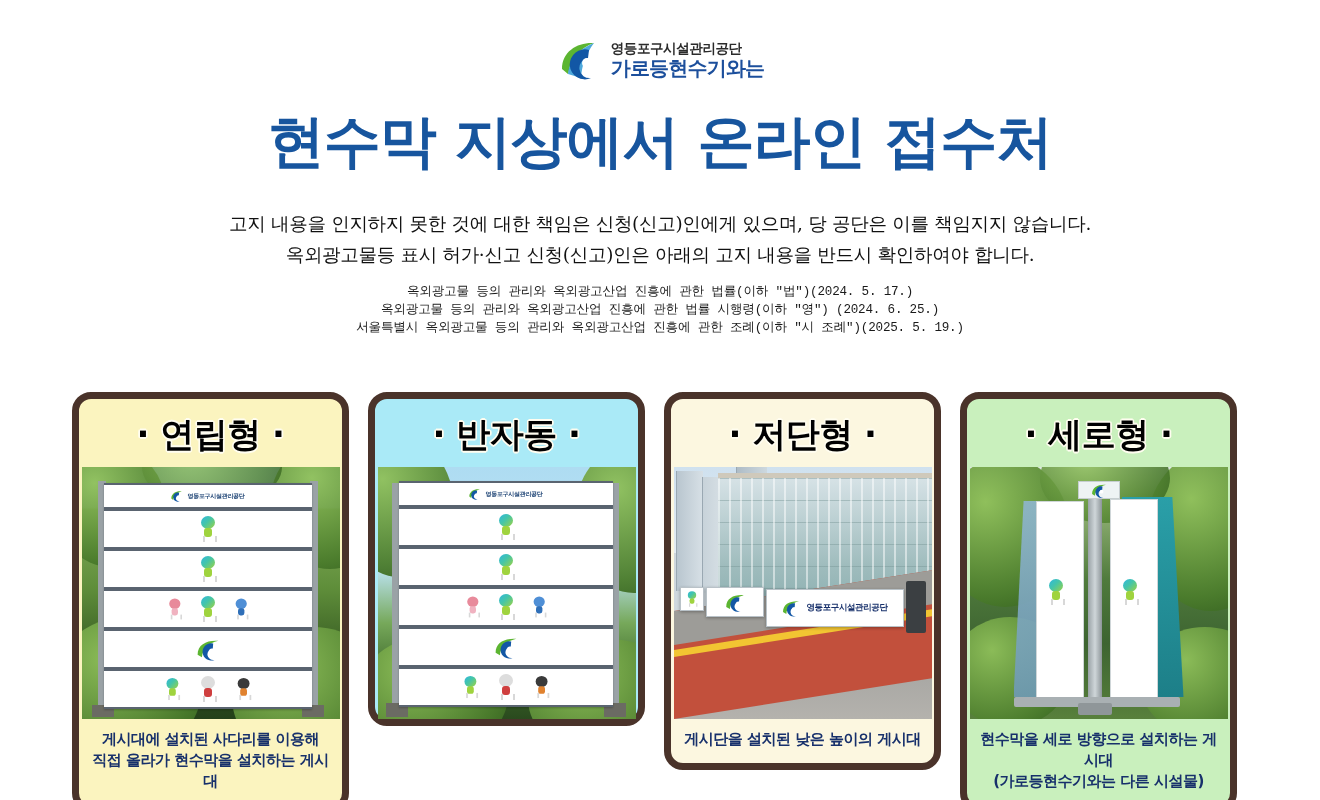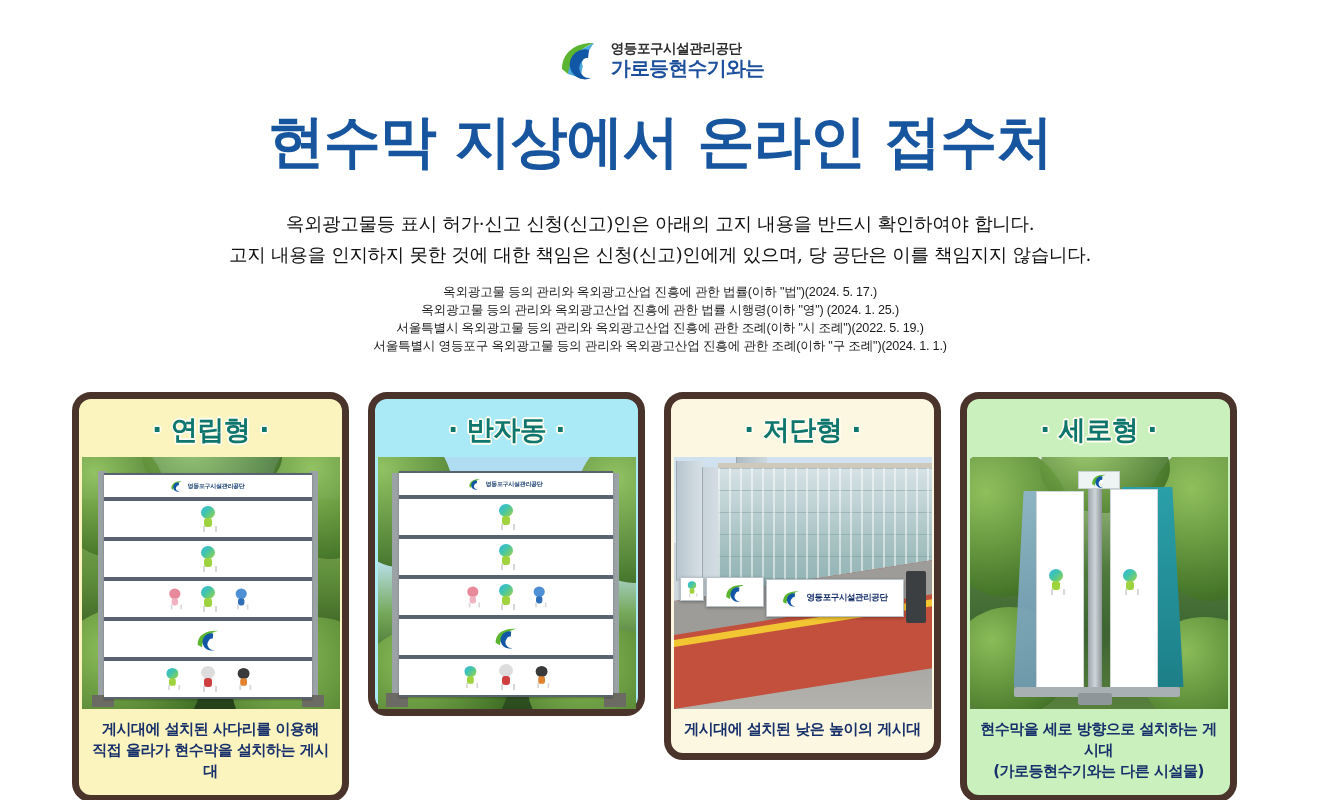--- a/index.html
+++ b/index.html
@@ -82,21 +82,21 @@
   }
   .notice div { white-space: nowrap; }
 
   
   .legal {
     position: absolute;
     top: 283px;
     left: 0;
     width: 1320px;
     text-align: center;
-    font-family: Liberation Sans, sans-serif;
+    font-family: Liberation Mono, monospace;
     font-size: 12.6px;
     color: #1a1a1a;
     line-height: 18px;
     letter-spacing: -0.2px;
   }
   .legal div { white-space: nowrap; }
 
   
   .cards {
     position: absolute;
@@ -111,23 +111,23 @@
     width: 277px;
     border: 7px solid #4a332a;
     border-radius: 19px;
     box-sizing: border-box;
     padding: 9px 9px 0 9px;
     display: flex;
     flex-direction: column;
     align-items: center;
   }
   .card-title {
-    font-size: 27px;
+    font-size: 34px;
     font-weight: bold;
-    color: #0f766e;
+    color: #000000;
     letter-spacing: -0.5px;
     margin: 4px 0 9px 0;
     text-shadow:
       1.6px 0 0 #fffdf0, -1.6px 0 0 #fffdf0,
       0 1.6px 0 #fffdf0, 0 -1.6px 0 #fffdf0,
       1.2px 1.2px 0 #fffdf0, -1.2px 1.2px 0 #fffdf0,
       1.2px -1.2px 0 #fffdf0, -1.2px -1.2px 0 #fffdf0;
   }
   .photo {
     width: 258px;
@@ -247,29 +247,28 @@
   </span>
   <span class="logo-text-wrap">
     <span class="logo-line1">영등포구시설관리공단</span>
     <span class="logo-line2">가로등현수기와는</span>
   </span>
 </div>
 
 <div class="page-title">현수막 지상에서 온라인 접수처</div>
 
 <div class="notice">
+  <div>고지 내용을 인지하지 못한 것에 대한 책임은 신청(신고)인에게 있으며, 당 공단은 이를 책임지지 않습니다.</div>
   <div>옥외광고물등 표시 허가·신고 신청(신고)인은 아래의 고지 내용을 반드시 확인하여야 합니다.</div>
-  <div>고지 내용을 인지하지 못한 것에 대한 책임은 신청(신고)인에게 있으며, 당 공단은 이를 책임지지 않습니다.</div>
 </div>
 
 <div class="legal">
   <div>옥외광고물 등의 관리와 옥외광고산업 진흥에 관한 법률(이하 "법")(2024. 5. 17.)</div>
-  <div>옥외광고물 등의 관리와 옥외광고산업 진흥에 관한 법률 시행령(이하 "영") (2024. 1. 25.)</div>
-  <div>서울특별시 옥외광고물 등의 관리와 옥외광고산업 진흥에 관한 조례(이하 "시 조례")(2022. 5. 19.)</div>
-  <div>서울특별시 영등포구 옥외광고물 등의 관리와 옥외광고산업 진흥에 관한 조례(이하 "구 조례")(2024. 1. 1.)</div>
+  <div>옥외광고물 등의 관리와 옥외광고산업 진흥에 관한 법률 시행령(이하 "영") (2024. 6. 25.)</div>
+  <div>서울특별시 옥외광고물 등의 관리와 옥외광고산업 진흥에 관한 조례(이하 "시 조례")(2025. 5. 19.)</div>
 </div>
 
 <div class="cards">
 
   <div class="card card-0">
     <div class="card-title">· 연립형 ·</div>
     <div class="photo">
       <div class="scene-trees"></div>
       <div class="foliage" style="left:-26px;top:-20px;width:110px;height:120px;"></div>
       <div class="foliage" style="left:188px;top:-28px;width:120px;height:130px;"></div>
@@ -463,21 +462,21 @@
       <div class="low-banner" style="left:92px;top:122px;width:136px;height:36px;">
         <svg viewBox="0 0 30 26" width="20" height="18" aria-hidden="true">
           <path d="M3 19 C3 7,14 2,27 3 C15 6,9 12,8 22 Z" fill="#5cb531"></path>
           <path d="M21 6 a10 10 0 1 0 1.5 19 a6.6 6.6 0 1 1 -2 -13 Z" fill="#1257a5"></path>
           <circle cx="19.5" cy="15" r="3.2" fill="#fff"></circle>
         </svg>
         <span>영등포구시설관리공단</span>
       </div>
       <div style="position:absolute;left:232px;top:114px;width:20px;height:52px;background:#3b3f42;border-radius:2px;"></div>
     </div>
-    <div class="card-caption">게시대에 설치된 낮은 높이의 게시대</div>
+    <div class="card-caption">게시단을 설치된 낮은 높이의 게시대</div>
   </div>
 
   <div class="card card-3">
     <div class="card-title">· 세로형 ·</div>
     <div class="photo">
       <div class="scene-vert"></div>
       <div class="foliage" style="left:-30px;top:-10px;width:130px;height:150px;"></div>
       <div class="foliage" style="left:176px;top:-16px;width:130px;height:160px;"></div>
       <div class="foliage" style="left:70px;top:-34px;width:130px;height:90px;opacity:.85"></div>
       <div class="foliage" style="left:-20px;top:150px;width:120px;height:110px;"></div>

